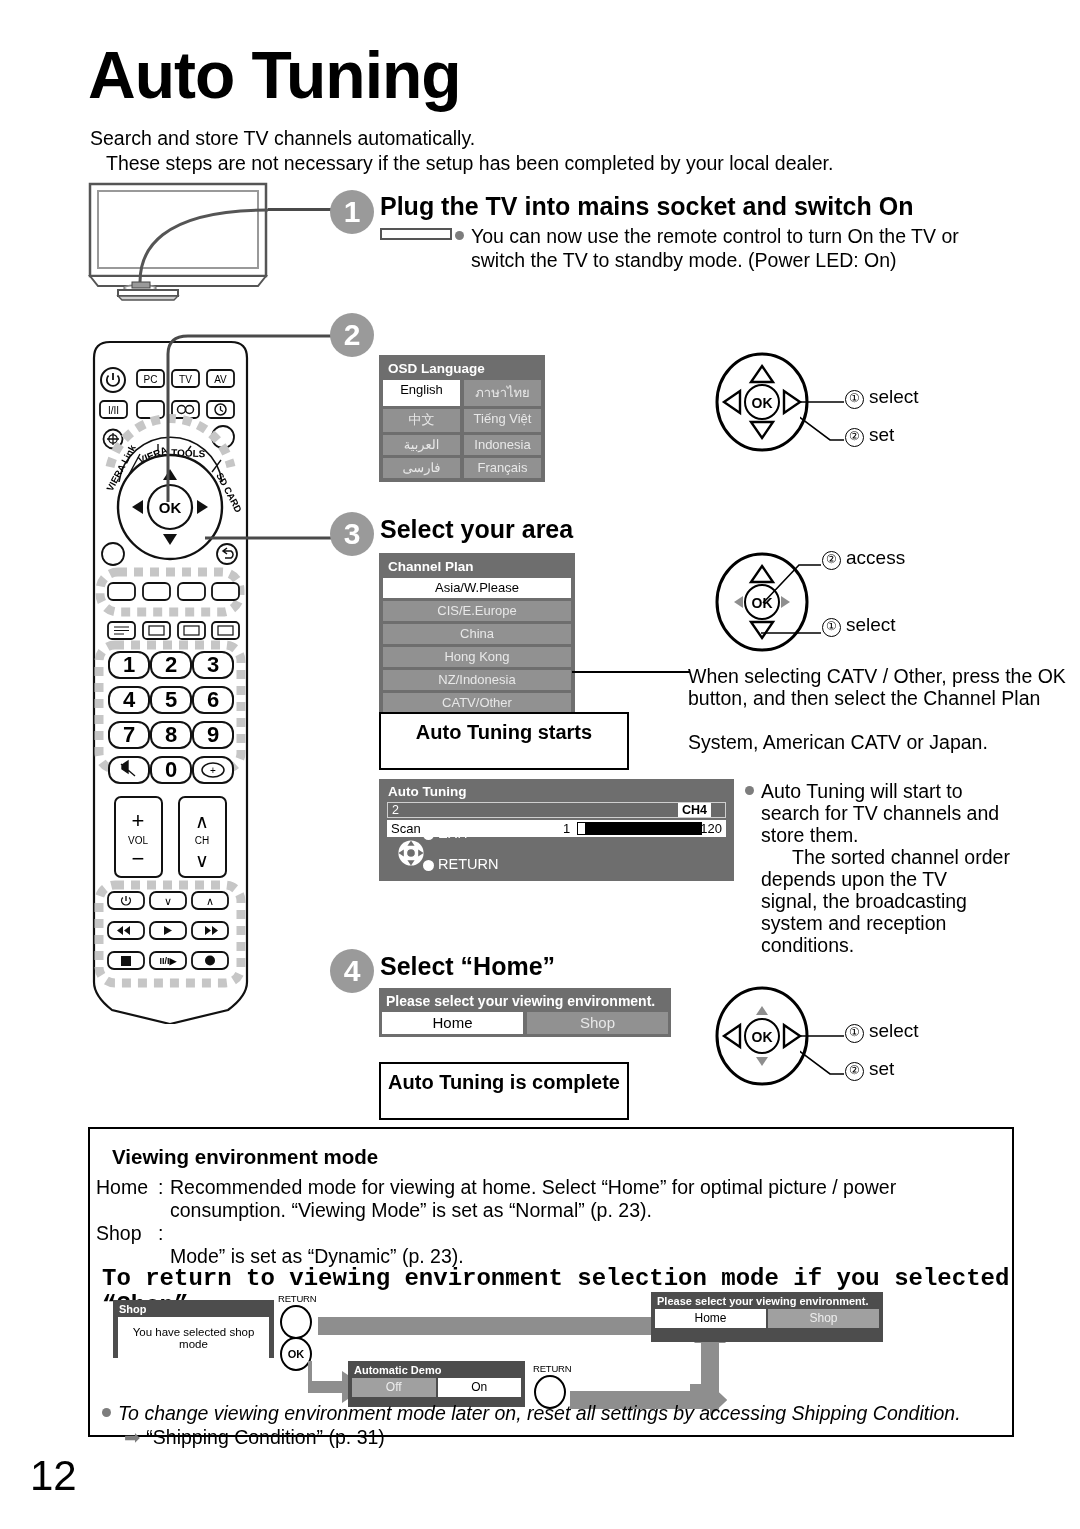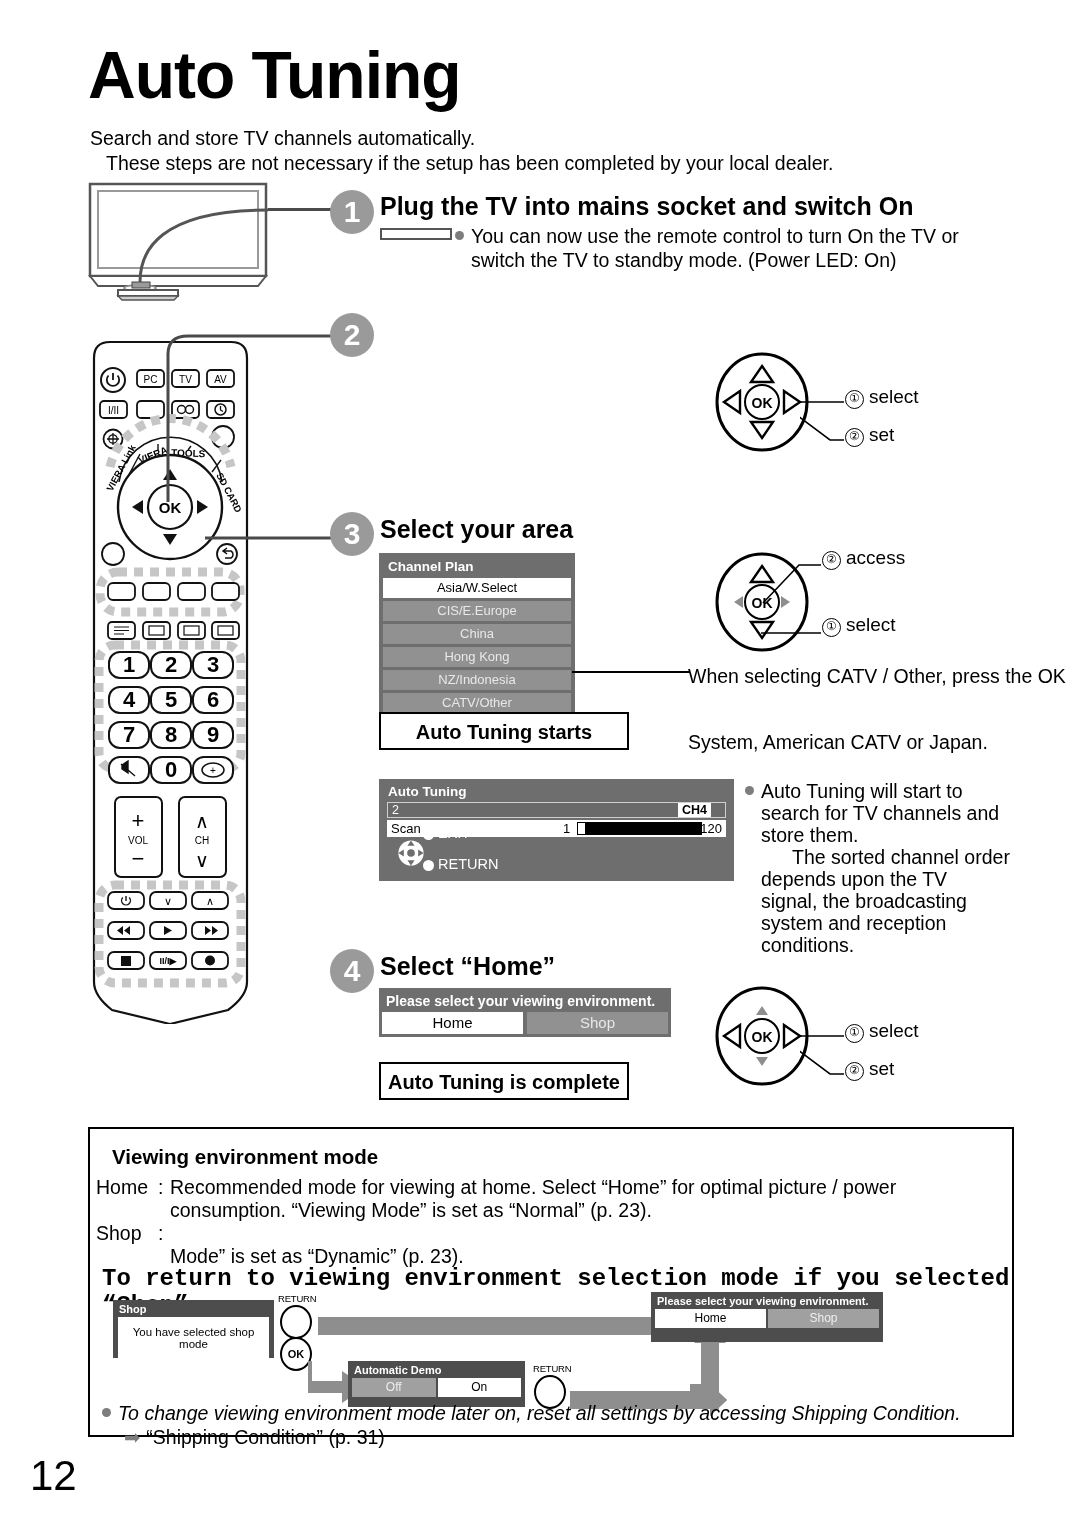--- a/index.html
+++ b/index.html
@@ -23,21 +23,21 @@
 
   
   .osd{position:absolute;background:#6e6e6e;padding:4px;box-sizing:border-box;}
   .osd-title{color:#fff;font-size:13.5px;font-weight:bold;padding:2px 4px 4px 5px;}
   .osd-row{display:flex;gap:4px;margin-bottom:3px;}
   .osd-item{flex:1;text-align:center;font-size:13px;padding:2px 0 3px;background:#919191;color:#e8e8e8;}
   .osd-item.sel{background:#fff;color:#000;}
 
   
   .frame-label{position:absolute;border:2px solid #000;font-size:20px;font-weight:bold;
-               text-align:center;padding:7px 0 4px;background:#fff;}
+               text-align:center;padding:7px 0 24px;background:#fff;}
 
   
   #auto-tuning-osd{position:absolute;left:379px;top:779px;width:355px;height:102px;background:#6e6e6e;}
   #auto-tuning-osd .at-title{color:#fff;font-size:13.5px;font-weight:bold;padding:5px 0 3px 9px;}
   .at-bar{margin:0 8px 2px 8px;height:16px;background:#6a6a6a;border:1px solid #cfcfcf;
           position:relative;box-sizing:border-box;}
   .at-bar .at-left{position:absolute;left:4px;top:0px;color:#fff;font-size:12.5px;line-height:14px;}
   .at-bar .at-ch{position:absolute;right:14px;top:0;background:#fff;color:#000;font-size:12.5px;
                  line-height:14px;padding:0 4px;font-weight:bold;}
   .at-bar2{margin:0 8px;height:17px;background:#fff;position:relative;box-sizing:border-box;}
@@ -258,20 +258,39 @@
   <svg style="position:absolute;left:160px;top:330px;" width="200" height="200">
     <path d="M8 172 L8 24 Q8 6 28 6 L200 6" fill="none" stroke="#4a4a4a" stroke-width="3"></path>
   </svg>
 
   <svg style="position:absolute;left:205px;top:528px;" width="140" height="20">
     <path d="M0 10 L140 10" fill="none" stroke="#4a4a4a" stroke-width="3"></path>
   </svg>
 
   <div class="step-num" style="left:330px;top:313px;">2</div>
 
+  <div class="osd" id="osd-language" style="left:379px;top:355px;width:166px;">
+    <div class="osd-title">OSD Language</div>
+    <div class="osd-row">
+      <div class="osd-item sel">English</div>
+      <div class="osd-item">ภาษาไทย</div>
+    </div>
+    <div class="osd-row">
+      <div class="osd-item">中文</div>
+      <div class="osd-item">Tiếng Việt</div>
+    </div>
+    <div class="osd-row">
+      <div class="osd-item">العربية</div>
+      <div class="osd-item">Indonesia</div>
+    </div>
+    <div class="osd-row" style="margin-bottom:0;">
+      <div class="osd-item">فارسی</div>
+      <div class="osd-item">Français</div>
+    </div>
+  </div>
 
   <div class="dpad" style="left:714px;top:352px;">
     <svg width="96" height="100" viewBox="0 0 96 100">
       <ellipse cx="48" cy="50" rx="45" ry="48" fill="#fff" stroke="#000" stroke-width="3"></ellipse>
       <circle cx="48" cy="50" r="17" fill="#fff" stroke="#000" stroke-width="2"></circle>
       <text x="48" y="56" font-size="14" font-weight="bold" text-anchor="middle" font-family="Liberation Sans, sans-serif">OK</text>
       <path d="M48 14 l11 16 l-22 0 Z" fill="#fff" stroke="#000" stroke-width="2.4"></path>
       <path d="M48 86 l11 -16 l-22 0 Z" fill="#fff" stroke="#000" stroke-width="2.4"></path>
       <path d="M10 50 l16 -11 l0 22 Z" fill="#fff" stroke="#000" stroke-width="2.4"></path>
       <path d="M86 50 l-16 -11 l0 22 Z" fill="#fff" stroke="#000" stroke-width="2.4"></path>
@@ -287,21 +306,21 @@
   <div class="anno" style="left:845px;top:424px;">
     <span class="circnum">②</span><span>set</span>
   </div>
 
   <div class="step-num" style="left:330px;top:512px;">3</div>
   <div class="step-title" style="left:380px;top:515px;">Select your area</div>
 
   <div class="osd" id="osd-channel-plan" style="left:379px;top:553px;width:196px;">
     <div class="osd-title">Channel Plan</div>
     <div class="osd-row">
-        <div class="osd-item sel">Asia/W.Select</div>
+        <div class="osd-item sel">Asia/W.Please</div>
       </div>
     <div class="osd-row">
         <div class="osd-item">CIS/E.Europe</div>
       </div>
     <div class="osd-row">
         <div class="osd-item">China</div>
       </div>
     <div class="osd-row">
         <div class="osd-item">Hong Kong</div>
       </div>
@@ -333,20 +352,21 @@
     <path d="M6 88 L44 88 L66 88" stroke="#000" stroke-width="1.6" fill="none"></path>
   </svg>
   <div class="anno" style="left:822px;top:547px;">
     <span class="circnum">②</span><span>access</span>
   </div>
   <div class="anno" style="left:822px;top:614px;">
     <span class="circnum">①</span><span>select</span>
   </div>
 
   <div class="btext" style="left:688px;top:664px;">When selecting CATV / Other, press the OK</div>
+  <div class="btext" style="left:688px;top:686px;">button, and then select the Channel Plan</div>
   <div class="btext" style="left:688px;top:730px;">System, American CATV or Japan.</div>
 
   <div class="frame-label" style="left:379px;top:712px;width:246px;">Auto Tuning starts</div>
 
   <div id="auto-tuning-osd">
     <div class="at-title">Auto Tuning</div>
     <div class="at-bar">
       <span class="at-left">2</span>
       <span class="at-ch">CH4</span>
     </div>

